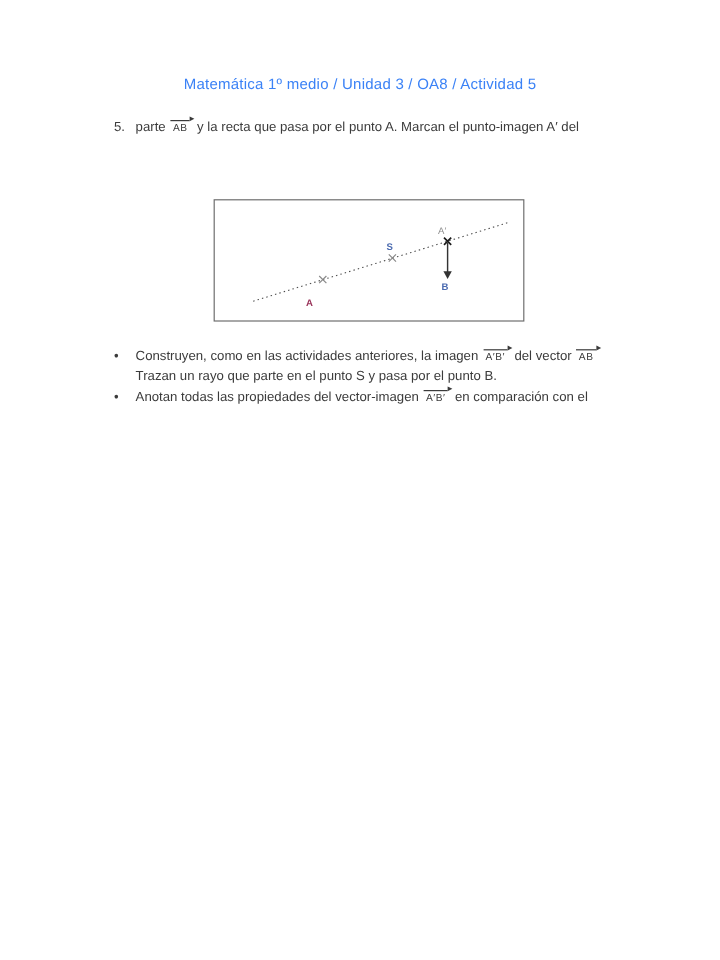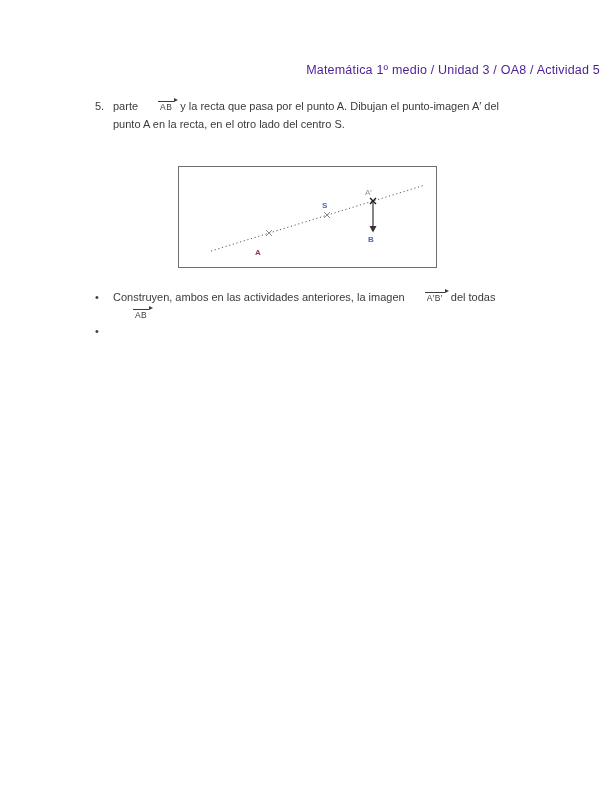--- a/index.html
+++ b/index.html
@@ -7,38 +7,38 @@
   body {
     font-family:"Liberation Sans","DejaVu Sans",sans-serif;
     color:#3b3b3b;
     position:relative;
     overflow:hidden;
   }
   .page { position:absolute; inset:0; background:#ffffff; }
 
   .doc-title {
     position:absolute; top:63px; left:0; right:0;
-    text-align:right;
+    text-align:center;
     font-size:12.5px;
-    color:#4c1d95;
+    color:#3b82f6;
     letter-spacing:0.2px;
   }
 
   .item {
     position:absolute; top:98px; left:95px; width:424px;
     font-size:11px; line-height:17.5px;
     display:flex;
   }
   .item-num { width:18px; flex:0 0 18px; }
   .item-body { flex:1; }
 
   .vec {
     display:inline-block; position:relative;
     font-size:8.5px; line-height:9px;
-    padding:2.5px 3px 0 2px; margin:0 5px 0 20px;
+    padding:2.5px 3px 0 2px; margin:0 5px 0 4px;
     vertical-align:0px; letter-spacing:0.4px;
     white-space:nowrap;
   }
   .vec::before {
     content:''; position:absolute; top:0; left:0; right:1px;
     border-top:1px solid #3b3b3b;
   }
   .vec::after {
     content:''; position:absolute; top:-2.6px; right:-3px;
     width:0; height:0;
@@ -67,22 +67,21 @@
 </head>
 <body>
 
 <div class="page">
 
   <div class="doc-title">Matemática 1º medio / Unidad 3 / OA8 / Actividad 5</div>
 
   <div class="item">
     <span class="item-num">5.</span>
     <div class="item-body">
-      <div><span>parte</span><span class="vec">AB</span><span>y la recta que pasa por el punto A. Dibujan el punto-imagen A′ del</span></div>
-      <div><span>punto A en la recta, en el otro lado del centro S.</span></div>
+      <div><span>parte</span><span class="vec">AB</span><span>y la recta que pasa por el punto A. Marcan el punto-imagen A′ del</span></div>
     </div>
   </div>
 
   <div class="figure">
     <svg viewBox="0 0 257 100">
       <line x1="32" y1="84" x2="246" y2="18" stroke="#4a4a4a" stroke-width="0.9" stroke-dasharray="1.2 2.6"></line>
       <path d="M87,63 L93,69 M87,69 L93,63" stroke="#8a8a8a" stroke-width="1" fill="none"></path>
       <path d="M145,45 L151,51 M145,51 L151,45" stroke="#8a8a8a" stroke-width="1" fill="none"></path>
       <path d="M191,31 L197,37 M191,37 L197,31" stroke="#1a1a1a" stroke-width="1.4" fill="none"></path>
       <line x1="194" y1="35" x2="194" y2="60" stroke="#333333" stroke-width="1.2"></line>
@@ -92,25 +91,27 @@
       <text x="186" y="28" font-size="8" fill="#8f8f8f">A′</text>
       <text x="189" y="75" font-size="8" font-weight="bold" fill="#4a6ab0">B</text>
     </svg>
   </div>
 
   <div class="bullets">
 
     <div class="bullet-row">
       <span class="bullet-marker">•</span>
       <div class="bullet-body">
-        <div><span>Construyen, ambos en las actividades anteriores, la imagen</span><span class="vec">A′B′</span><span>del todas</span><span class="vec">AB</span></div>
+        <div><span>Construyen, como en las actividades anteriores, la imagen</span><span class="vec">A′B′</span><span>del vector</span><span class="vec">AB</span></div>
+        <div><span>Trazan un rayo que parte en el punto S y pasa por el punto B.</span></div>
       </div>
     </div>
 
     <div class="bullet-row">
       <span class="bullet-marker">•</span>
       <div class="bullet-body">
+        <div><span>Anotan todas las propiedades del vector-imagen</span><span class="vec">A′B′</span><span>en comparación con el</span></div>
       </div>
     </div>
 
   </div>
 
 </div>
 
 </body></html>

